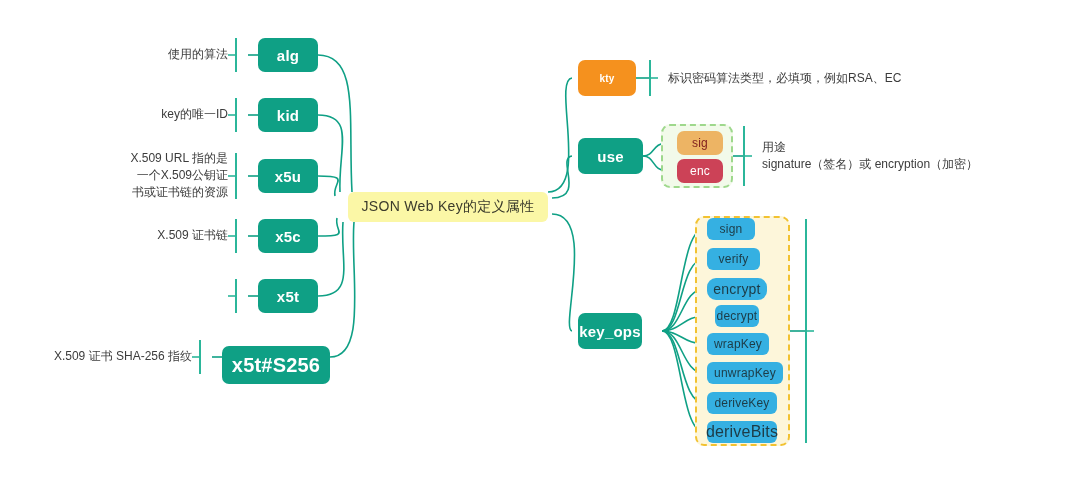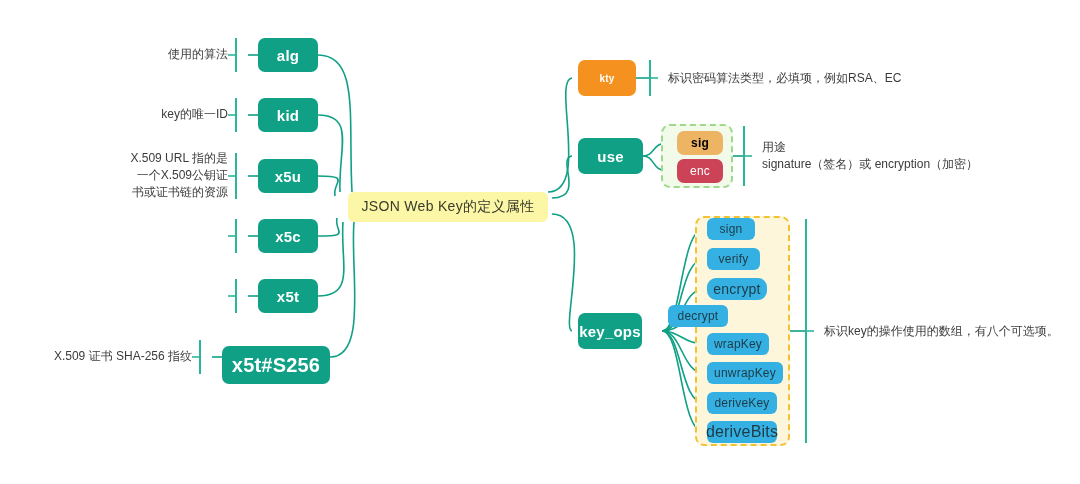--- a/index.html
+++ b/index.html
@@ -27,21 +27,21 @@
     display: flex;
     align-items: center;
     justify-content: center;
     border-radius: 7px;
     font-weight: bold;
     white-space: nowrap;
     letter-spacing: 0.2px;
   }
   .node.teal   { background: #0fa085; color: #ffffff; }
   .node.orange { background: #f5911e; color: #ffffff; }
-  .node.sand   { background: #edb464; color: #000000; font-weight: bold; text-align: right; }
+  .node.sand   { background: #edb464; color: #7f1d1d; font-weight: normal; text-align: right; }
   .node.crimson{ background: #cc4257; color: #ffffff; font-weight: normal; }
   .node.blue   { background: #35b0e2; color: #1d3b46; font-weight: normal; border-radius: 6px; text-align: center; }
   .center-node {
     position: absolute;
     background: #fbf7a6;
     color: #3b3b2c;
     border-radius: 6px;
     display: flex; align-items: center; justify-content: center;
     font-size: 14px;
     letter-spacing: 0.3px;
@@ -144,20 +144,21 @@
     </g>
   </svg>
 
   <div class="center-node" style="left:348px; top:192px; width:200px; height:30px;">JSON Web Key的定义属性</div>
 
   <div class="label right-align" style="left:20px; top:46px;  width:208px;">使用的算法</div>
   <div class="label right-align" style="left:20px; top:106px; width:208px;">key的唯一ID</div>
   <div class="label right-align" style="left:20px; top:150px; width:208px;">X.509 URL 指的是
 一个X.509公钥证
 书或证书链的资源</div>
+  <div class="label right-align" style="left:20px; top:227px; width:208px;">X.509 证书链</div>
   <div class="label right-align" style="left:0px;  top:348px; width:192px;">X.509 证书 SHA-256 指纹</div>
 
   <div class="node teal" style="left:258px; top:38px;  width:60px; height:34px; font-size:15px;">alg</div>
   <div class="node teal" style="left:258px; top:98px;  width:60px; height:34px; font-size:15px;">kid</div>
   <div class="node teal" style="left:258px; top:159px; width:60px; height:34px; font-size:15px;">x5u</div>
   <div class="node teal" style="left:258px; top:219px; width:60px; height:34px; font-size:15px;">x5c</div>
   <div class="node teal" style="left:258px; top:279px; width:60px; height:34px; font-size:15px;">x5t</div>
   <div class="node teal" style="left:222px; top:346px; width:108px; height:38px; font-size:20px;">x5t#S256</div>
 
   <div class="node orange" style="left:578px; top:60px; width:58px; height:36px; font-size:10px;">kty</div>
@@ -172,21 +173,20 @@
   <div class="label left-align" style="left:762px; top:139px; width:300px;">用途
 signature（签名）或 encryption（加密）</div>
 
   <div class="node teal" style="left:578px; top:313px; width:64px; height:36px; font-size:15px;">key_ops</div>
 
   <div class="group-box ops-group" style="left:695px; top:216px; width:95px; height:230px;"></div>
 
   <div class="node blue" style="left:707px; top:218px; width:48px; height:22px; font-size:12px;">sign</div>
   <div class="node blue" style="left:707px; top:248px; width:53px; height:22px; font-size:12px;">verify</div>
   <div class="node blue" style="left:707px; top:278px; width:60px; height:22px; font-size:14px;border-radius:9px;">encrypt</div>
-  <div class="node blue" style="left:668px; top:305px; width:60px; height:22px; font-size:12px;">decrypt</div>
+  <div class="node blue" style="left:715px; top:305px; width:44px; height:22px; font-size:12px;">decrypt</div>
   <div class="node blue" style="left:707px; top:333px; width:62px; height:22px; font-size:12px;">wrapKey</div>
   <div class="node blue" style="left:707px; top:362px; width:76px; height:22px; font-size:12px;">unwrapKey</div>
   <div class="node blue" style="left:707px; top:392px; width:70px; height:22px; font-size:12px;">deriveKey</div>
   <div class="node blue" style="left:707px; top:421px; width:70px; height:22px; font-size:16px;">deriveBits</div>
 
-  <div class="label left-align" style="left:824px; top:323px; width:250px;">标识key的操作使用的数组，有八个可选项。</div>
 
 </div>
 
 </body></html>

